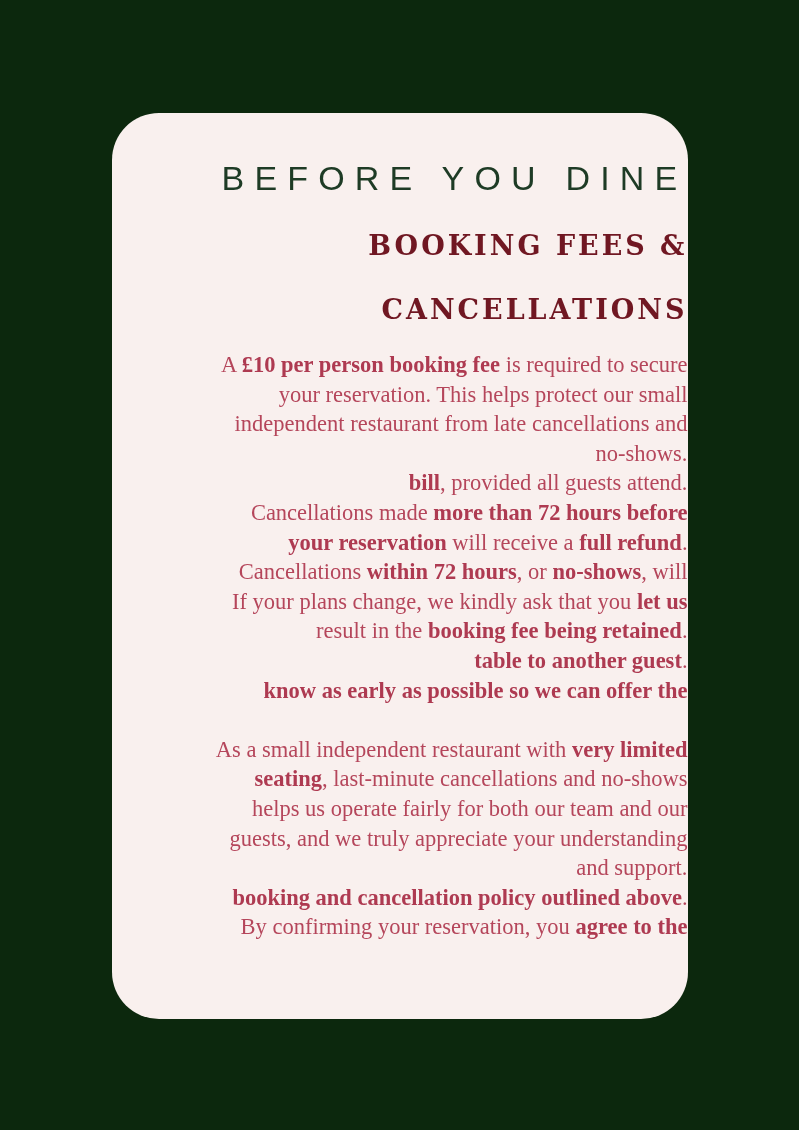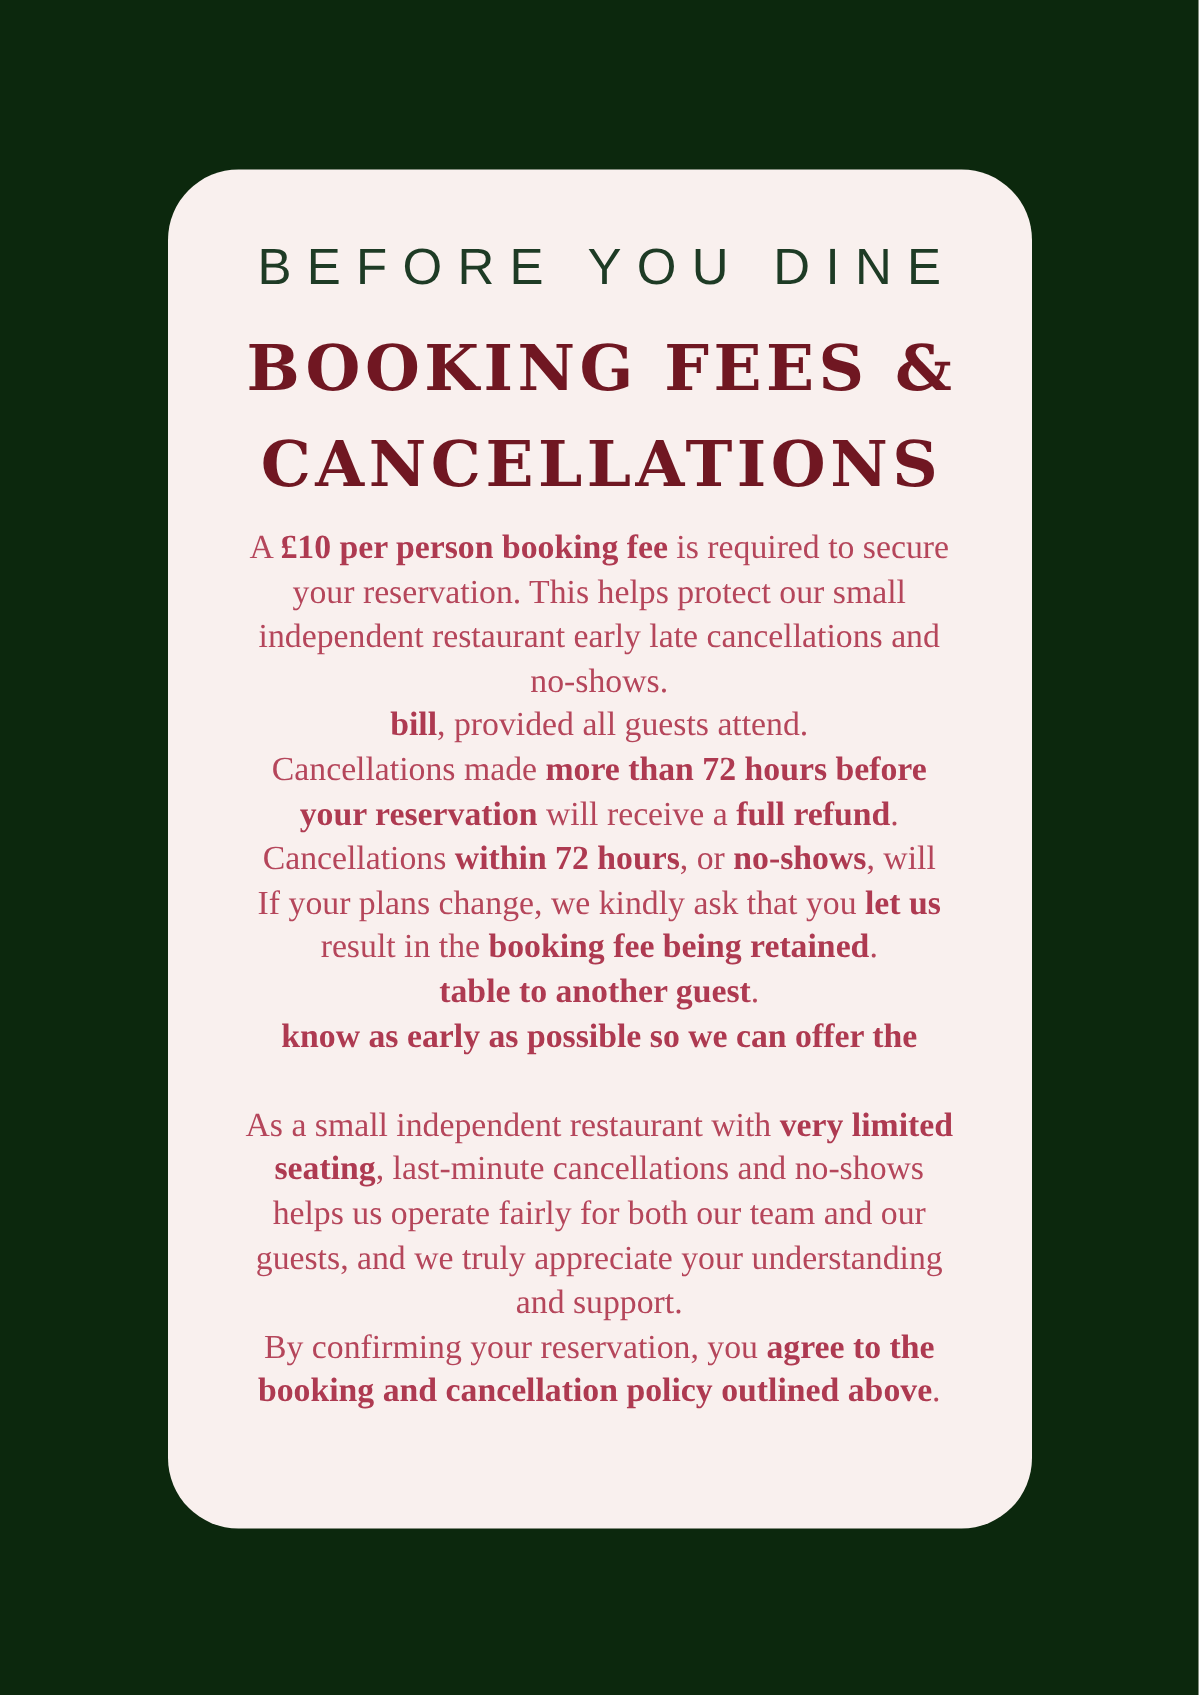--- a/index.html
+++ b/index.html
@@ -19,38 +19,38 @@
   }
   body { background: var(--bg); }
 
   .card {
     width: 576px;
     height: 906px;
     margin: 113px auto 0;
     background: var(--card);
     border-radius: 47px;
     padding-top: 46px;
-    text-align: center;
+    text-align: right;
   }
 
   .eyebrow {
     font-family: "Liberation Sans", sans-serif;
     font-weight: 400;
     font-size: 34px;
     letter-spacing: 0.30em;
     text-indent: 0.30em;
     color: var(--eyebrow);
     margin-bottom: 16px;
     white-space: nowrap;
   }
 
   .main-title {
     font-family: "DejaVu Serif", serif;
     font-weight: 700;
-    font-size: 42px;
+    font-size: 27px;
     line-height: 64px;
     letter-spacing: 3px;
     text-indent: 3px;
     color: var(--heading);
     white-space: nowrap;
   }
 
   .policy-text {
     margin-top: 8px;
     font-size: 22.5px;
@@ -70,34 +70,34 @@
 <div class="card">
   <div class="eyebrow">BEFORE YOU DINE</div>
   <div class="main-title">
     <div>BOOKING FEES &amp;</div>
     <div>CANCELLATIONS</div>
   </div>
   <div class="policy-text">
       <div class="policy-block">
         <div class="policy-line"><span>A </span><strong>£10 per person booking fee</strong><span> is required to secure</span></div>
         <div class="policy-line"><span>your reservation. This helps protect our small</span></div>
-        <div class="policy-line"><span>independent restaurant early late cancellations and</span></div>
+        <div class="policy-line"><span>independent restaurant from late cancellations and</span></div>
         <div class="policy-line"><span>no-shows.</span></div>
         <div class="policy-line"><strong>bill</strong><span>, provided all guests attend.</span></div>
         <div class="policy-line"><span>Cancellations made </span><strong>more than 72 hours before</strong></div>
         <div class="policy-line"><strong>your reservation</strong><span> will receive a </span><strong>full refund</strong><span>.</span></div>
         <div class="policy-line"><span>Cancellations </span><strong>within 72 hours</strong><span>, or </span><strong>no-shows</strong><span>, will</span></div>
         <div class="policy-line"><span>If your plans change, we kindly ask that you </span><strong>let us</strong></div>
         <div class="policy-line"><span>result in the </span><strong>booking fee being retained</strong><span>.</span></div>
         <div class="policy-line"><strong>table to another guest</strong><span>.</span></div>
         <div class="policy-line"><strong>know as early as possible so we can offer the</strong></div>
       </div>
       <div class="policy-block">
         <div class="policy-line"><span>As a small independent restaurant with </span><strong>very limited</strong></div>
         <div class="policy-line"><strong>seating</strong><span>, last-minute cancellations and no-shows</span></div>
         <div class="policy-line"><span>helps us operate fairly for both our team and our</span></div>
         <div class="policy-line"><span>guests, and we truly appreciate your understanding</span></div>
         <div class="policy-line"><span>and support.</span></div>
+        <div class="policy-line"><strong>booking and cancellation policy outlined above</strong><span>.</span></div>
         <div class="policy-line"><span>By confirming your reservation, you </span><strong>agree to the</strong></div>
-        <div class="policy-line"><strong>booking and cancellation policy outlined above</strong><span>.</span></div>
       </div>
     </div>
 </div>
 
 </body></html>

